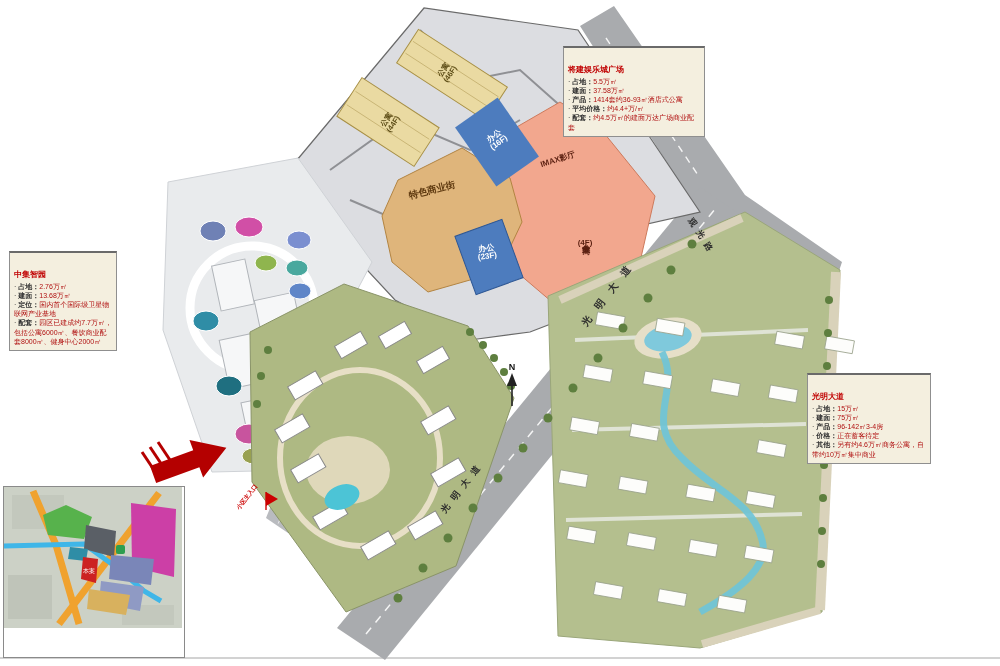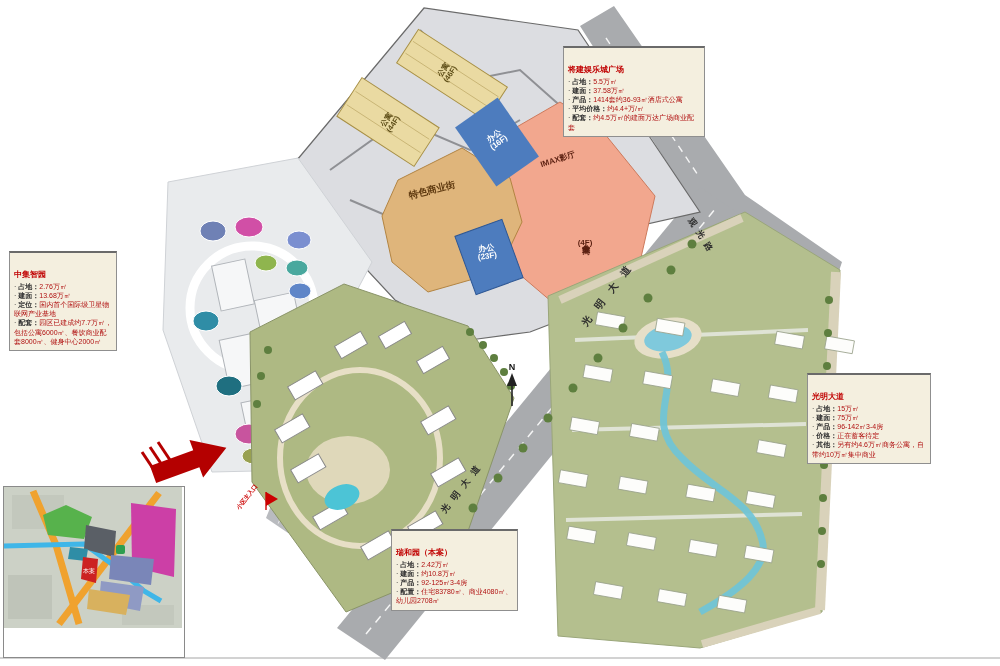--- a/index.html
+++ b/index.html
@@ -256,27 +256,20 @@
 
   <div class="infobox" style="left:807px;top:373px;width:124px;">
     <div class="ib-title">光明大道</div>
     <div class="ib-line"><span class="ib-k">占地</span><span class="ib-v">15万㎡</span></div>
     <div class="ib-line"><span class="ib-k">建面</span><span class="ib-v">75万㎡</span></div>
     <div class="ib-line"><span class="ib-k">产品</span><span class="ib-v">96-142㎡3-4房</span></div>
     <div class="ib-line"><span class="ib-k">价格</span><span class="ib-v">正在蓄客待定</span></div>
     <div class="ib-line"><span class="ib-k">其他</span><span class="ib-v">另有约4.6万㎡商务公寓，自带约10万㎡集中商业</span></div>
   </div>
 
-  <div class="infobox" style="left:391px;top:529px;width:127px;">
-    <div class="ib-title">瑞和园（本案）</div>
-    <div class="ib-line"><span class="ib-k">占地</span><span class="ib-v">2.42万㎡</span></div>
-    <div class="ib-line"><span class="ib-k">建面</span><span class="ib-v">约10.8万㎡</span></div>
-    <div class="ib-line"><span class="ib-k">产品</span><span class="ib-v">92-125㎡3-4房</span></div>
-    <div class="ib-line"><span class="ib-k">配置</span><span class="ib-v">住宅83780㎡、商业4080㎡、幼儿园2708㎡</span></div>
-  </div>
 
   <div id="locator">
     <svg width="178" height="168" viewBox="0 0 178 168">
       <rect x="0" y="0" width="178" height="141" fill="#ccd1c6"></rect>
       <rect x="4" y="88" width="44" height="44" fill="#bfc4b9"></rect>
       <rect x="118" y="118" width="52" height="20" fill="#c3c8bd"></rect>
       <rect x="8" y="8" width="52" height="34" fill="#c3c8bd"></rect>
       <path d="M29,4 L52,58 L75,137" stroke="#f0a22e" stroke-width="7" fill="none"></path>
       <path d="M155,6 L55,137" stroke="#f0a22e" stroke-width="7" fill="none"></path>
       <path d="M0,59 L80,57 L112,80 L140,104 L157,114" stroke="#3fb6e8" stroke-width="5" fill="none"></path>

